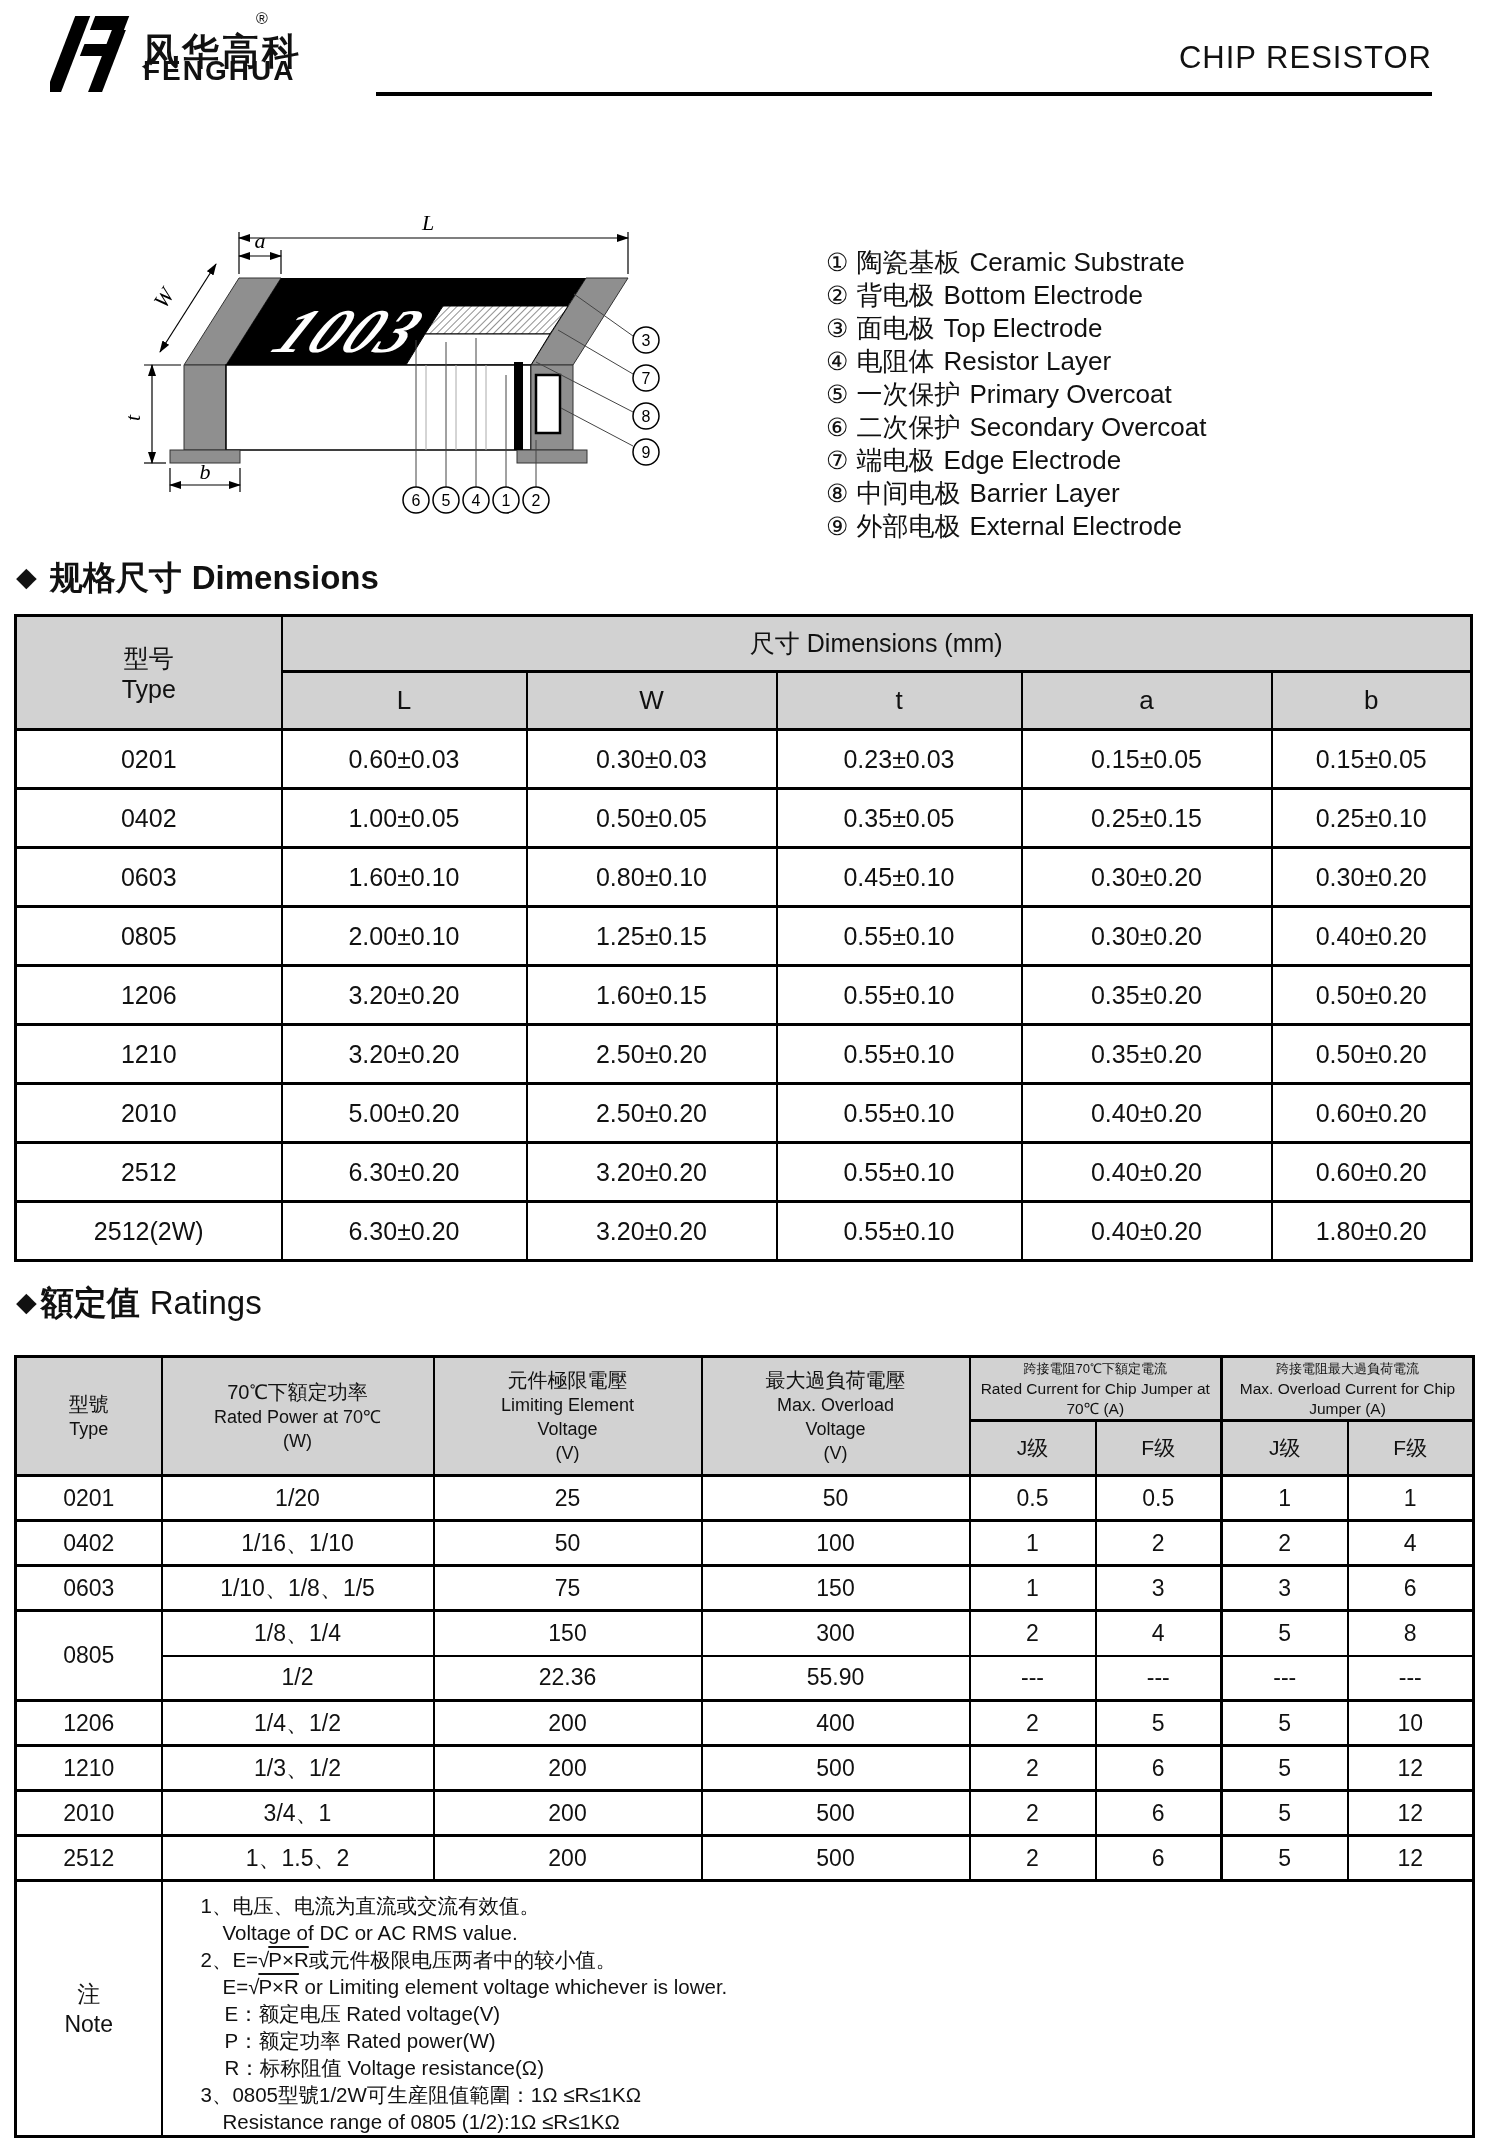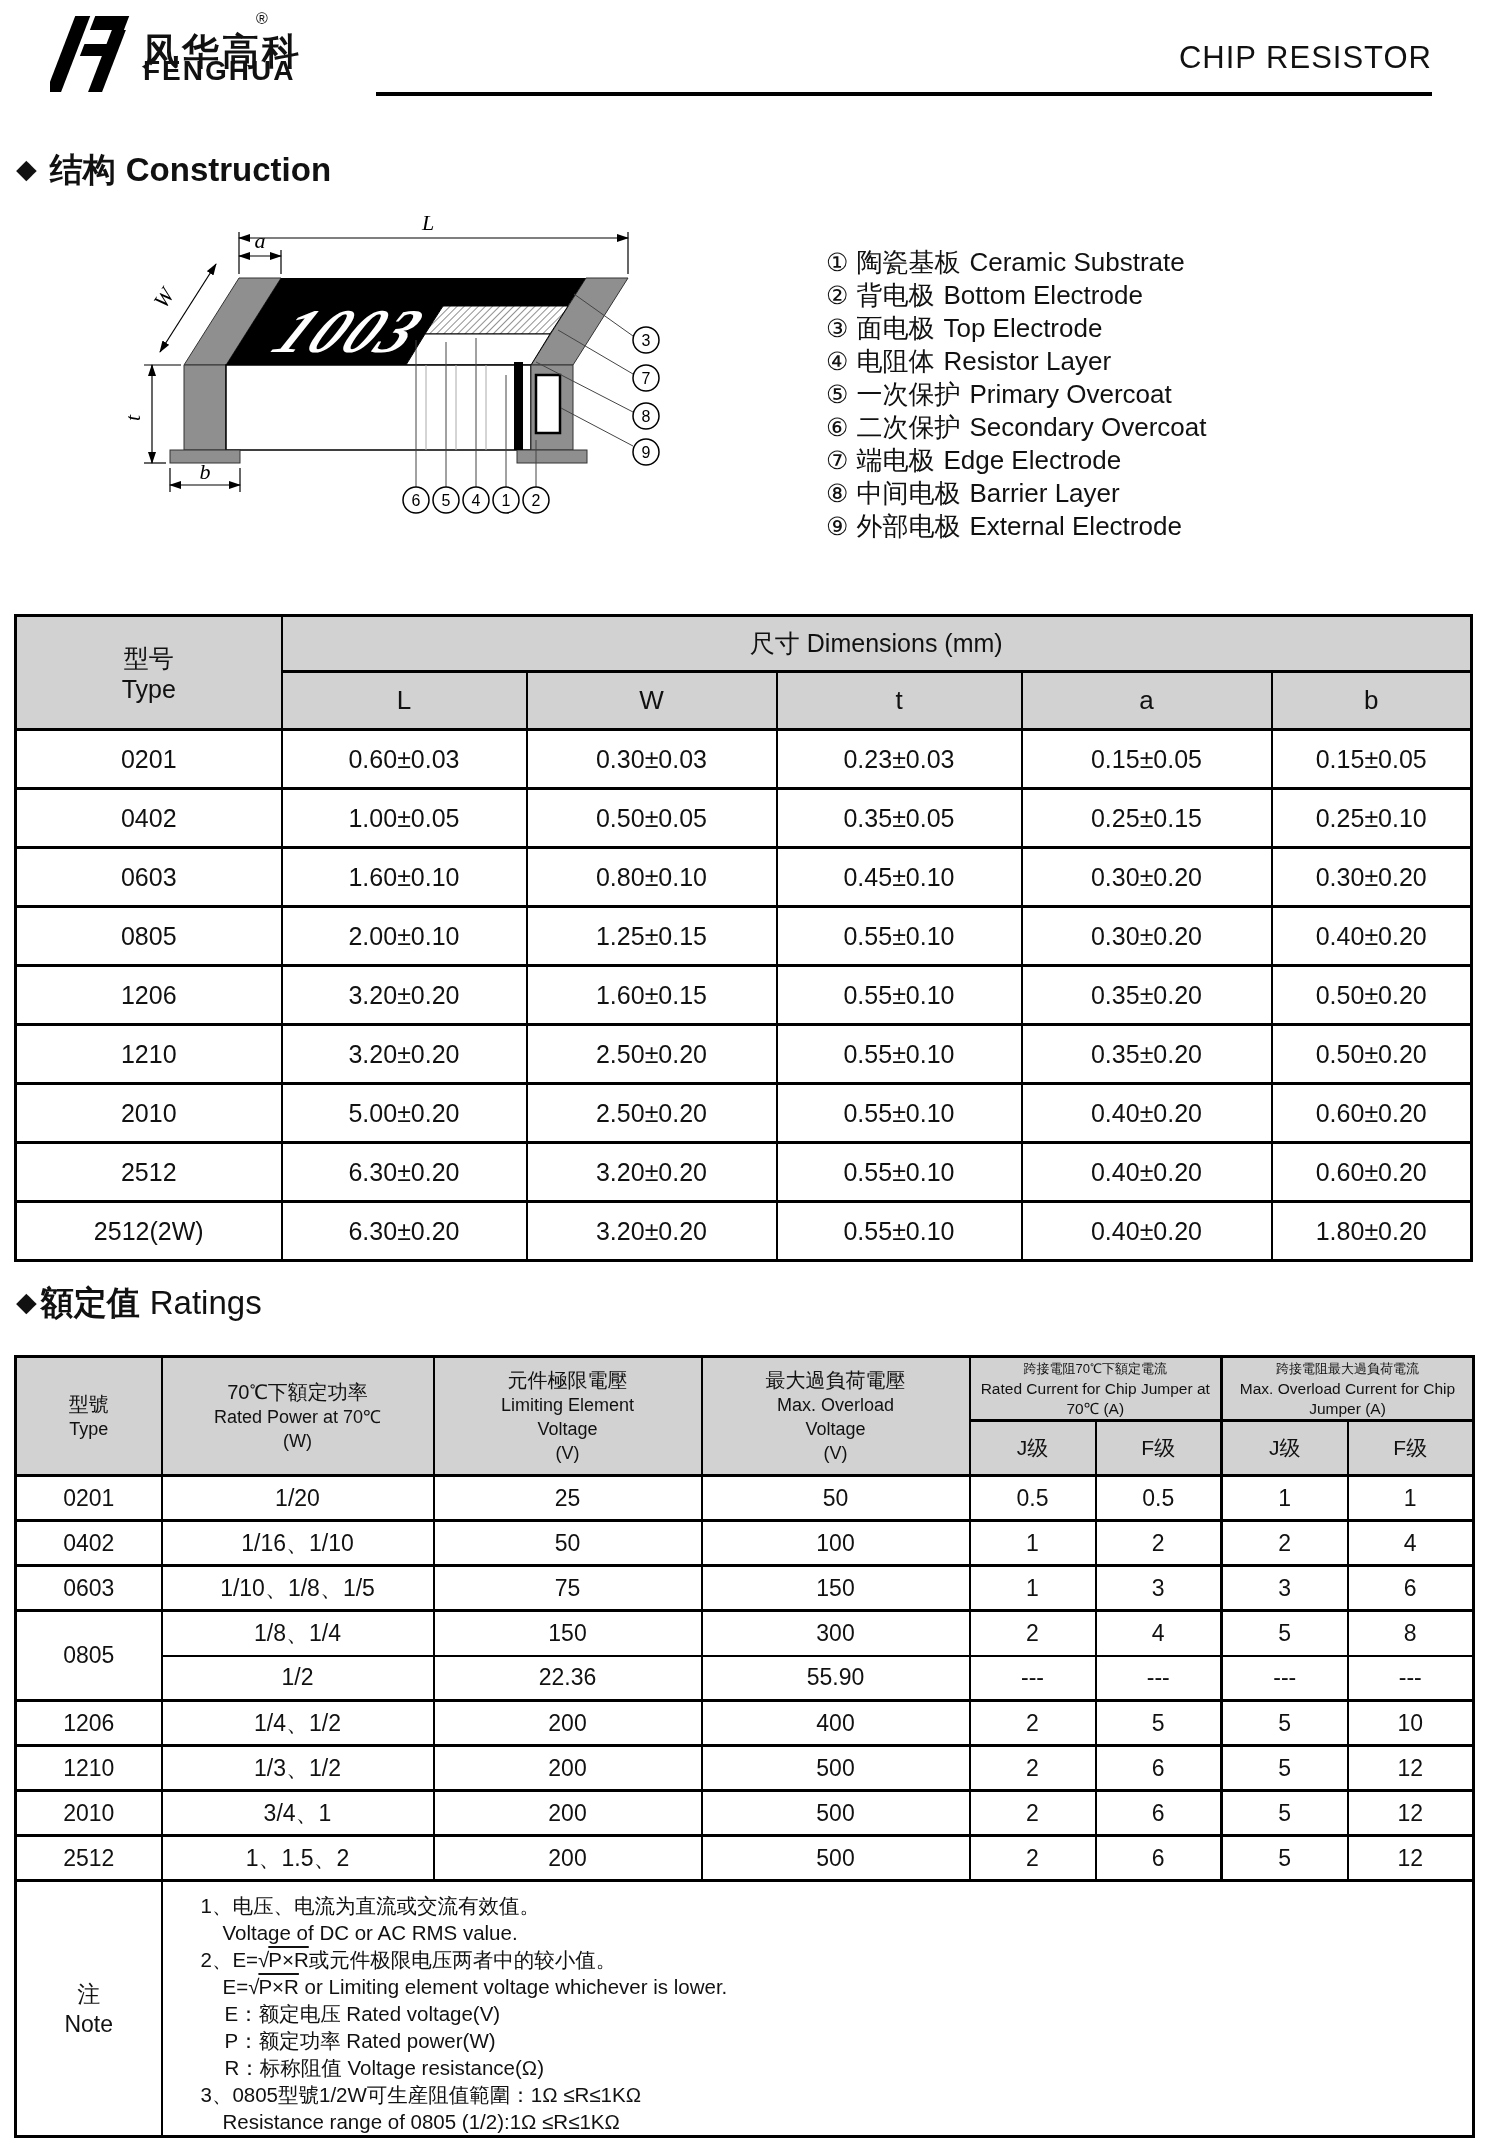--- a/index.html
+++ b/index.html
@@ -76,23 +76,20 @@
       <rect x="20" y="30" width="28" height="12" fill="#000"></rect>
       <rect x="42" y="16" width="14" height="62" fill="#000"></rect>
     </g>
   </svg>
   <div id="reg-mark">®</div>
   <div id="brand-cn">风华高科</div>
   <div id="brand-en">FENGHUA</div>
   <div id="page-title">CHIP RESISTOR</div>
   <div id="header-rule"></div>
 
-  <div class="sec-head" id="h-construction">
-    <span class="diamond">◆</span><span class="cn">结构</span><span class="en">Construction</span>
-  </div>
 
   <svg id="construction-svg" width="560" height="335" viewBox="0 0 560 335">
     <defs>
       <marker id="arr" markerWidth="14" markerHeight="10" refX="11" refY="4" orient="auto-start-reverse" markerUnits="userSpaceOnUse">
         <path d="M0,0 L12,4 L0,8 Z" fill="#000"></path>
       </marker>
       <pattern id="hatch" patternUnits="userSpaceOnUse" width="5" height="5" patternTransform="rotate(45)">
         <rect width="5" height="5" fill="#fff"></rect>
         <line x1="0" y1="0" x2="0" y2="5" stroke="#555" stroke-width="1.3"></line>
       </pattern>
@@ -179,20 +176,23 @@
     <div class="li"><span class="num">②</span><span class="cn">背电极</span><span class="en">Bottom Electrode</span></div>
     <div class="li"><span class="num">③</span><span class="cn">面电极</span><span class="en">Top Electrode</span></div>
     <div class="li"><span class="num">④</span><span class="cn">电阻体</span><span class="en">Resistor Layer</span></div>
     <div class="li"><span class="num">⑤</span><span class="cn">一次保护</span><span class="en">Primary Overcoat</span></div>
     <div class="li"><span class="num">⑥</span><span class="cn">二次保护</span><span class="en">Secondary Overcoat</span></div>
     <div class="li"><span class="num">⑦</span><span class="cn">端电极</span><span class="en">Edge Electrode</span></div>
     <div class="li"><span class="num">⑧</span><span class="cn">中间电极</span><span class="en">Barrier Layer</span></div>
     <div class="li"><span class="num">⑨</span><span class="cn">外部电极</span><span class="en">External Electrode</span></div>
   </div>
 
+  <div class="sec-head" id="h-dimensions">
+    <span class="diamond">◆</span><span class="cn">规格尺寸</span><span class="en">Dimensions</span>
+  </div>
 
   <table id="dim-table">
     <colgroup>
         <col style="width:266px">
         <col style="width:245px">
         <col style="width:250px">
         <col style="width:245px">
         <col style="width:250px">
         <col style="width:200px">
       </colgroup>

